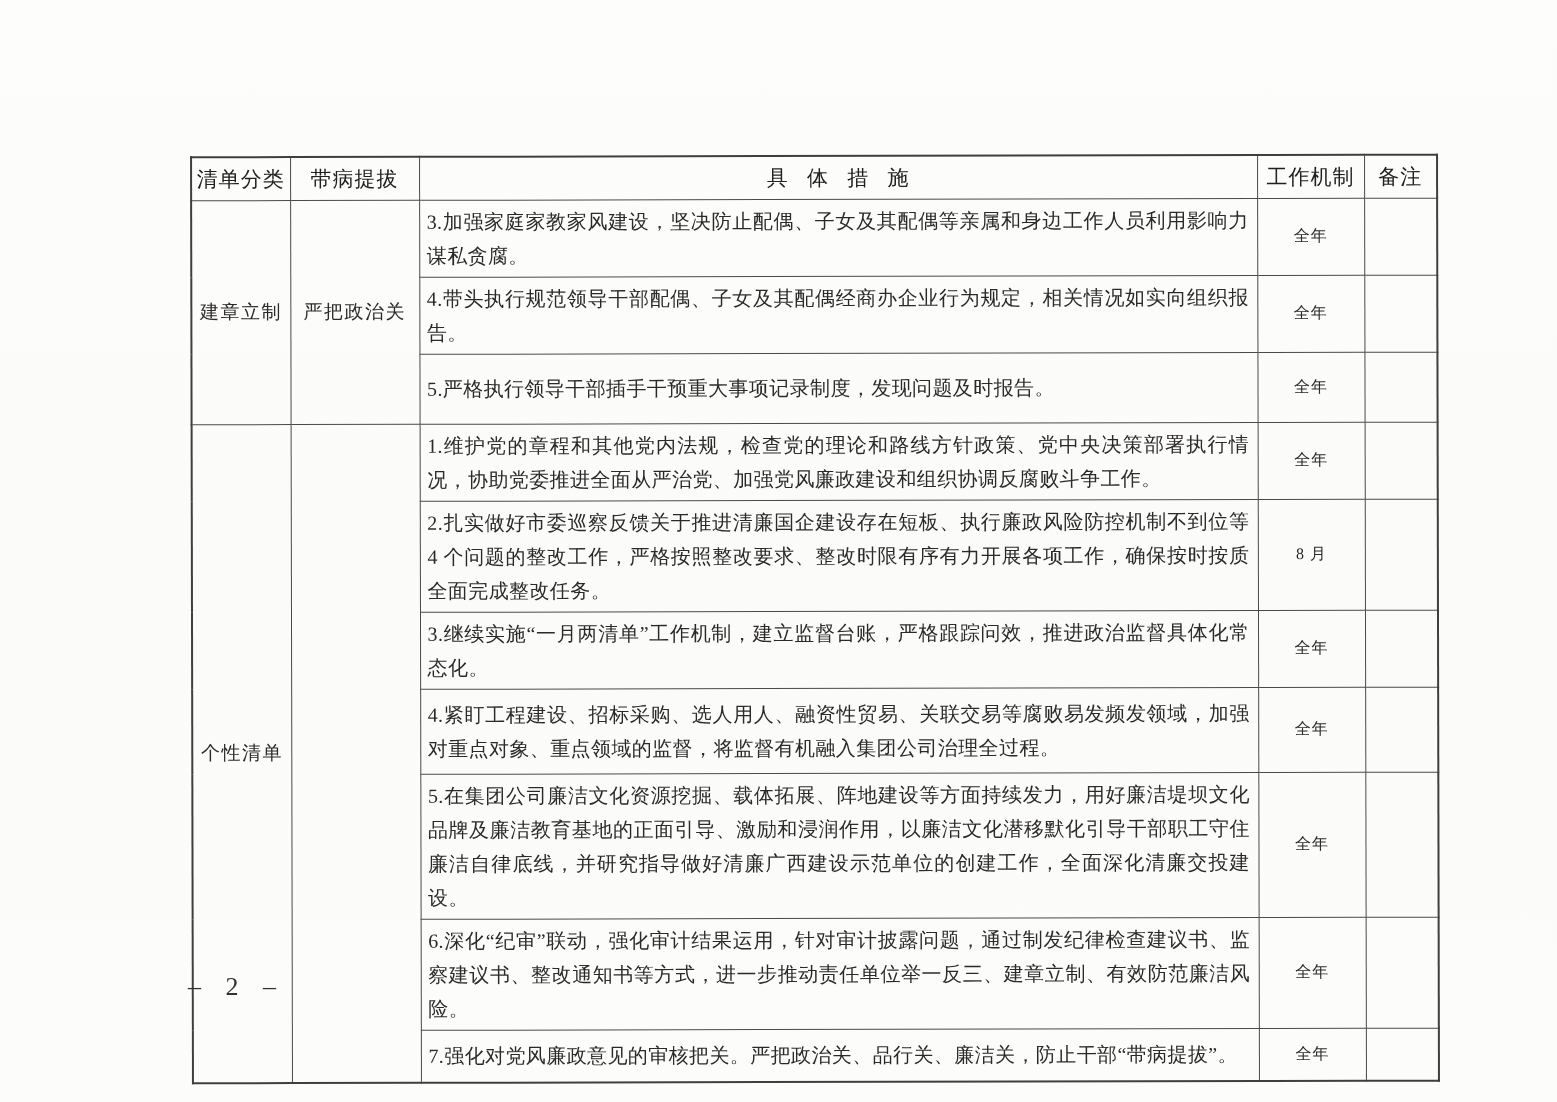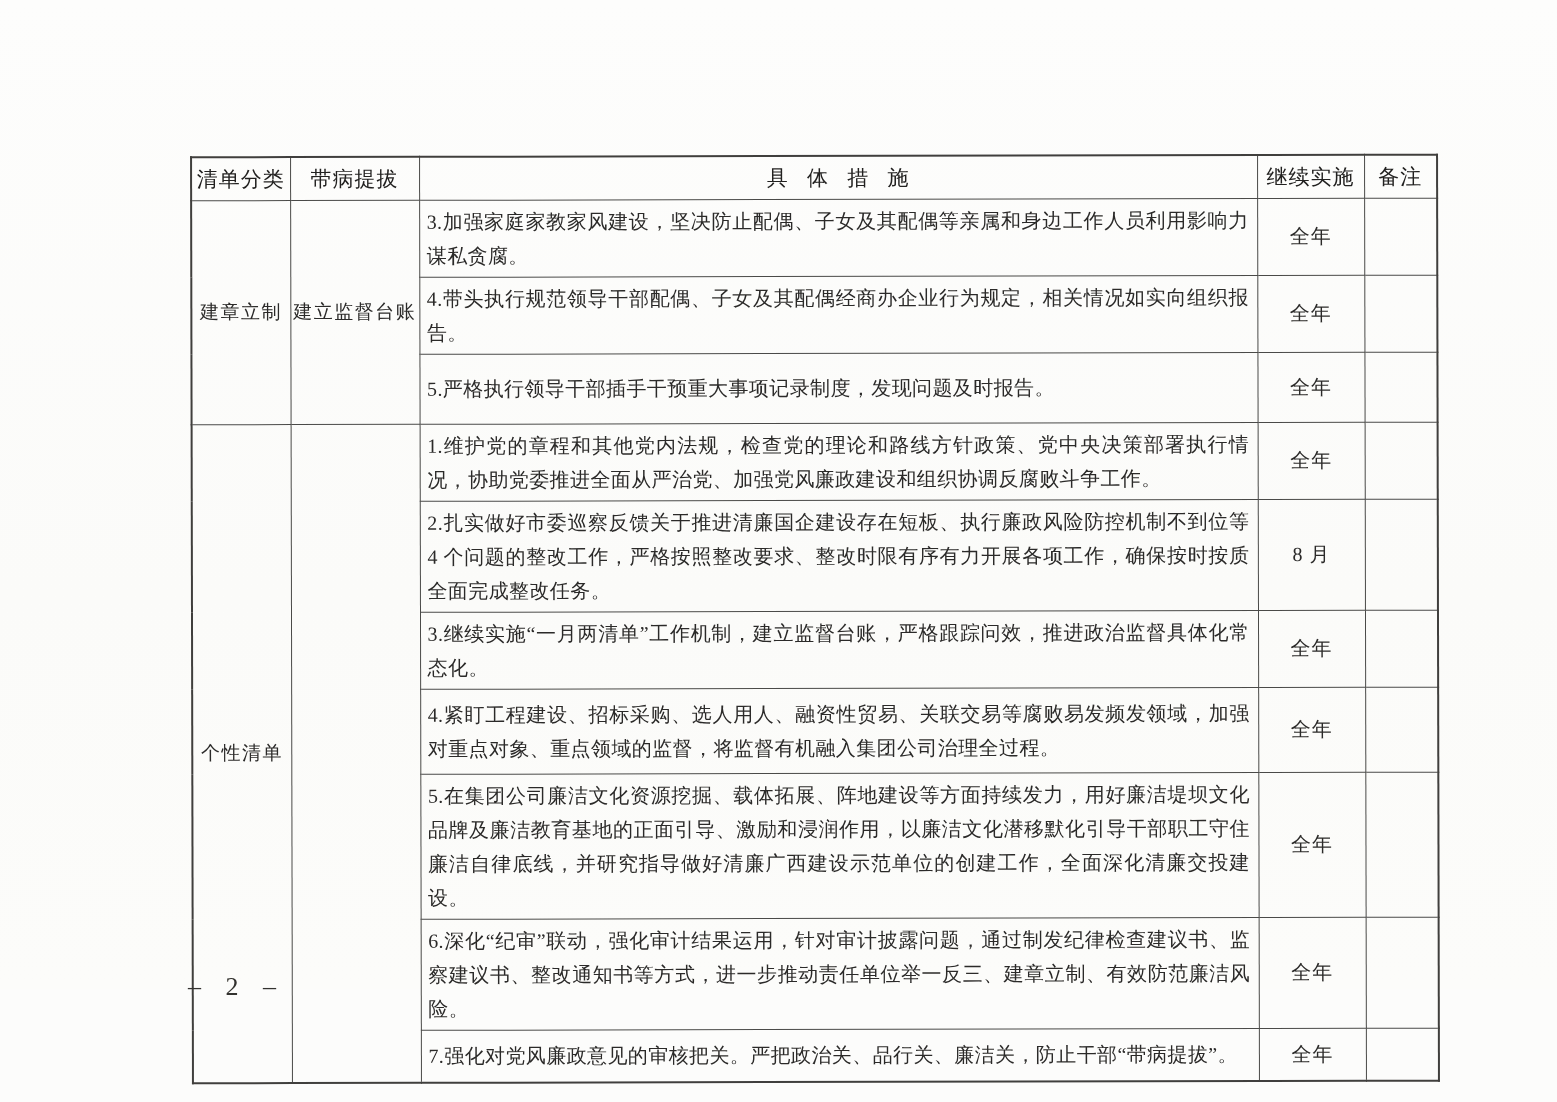--- a/index.html
+++ b/index.html
@@ -59,21 +59,21 @@
     font-size: 20px;
     line-height: 34px;
     letter-spacing: 0.4px;
     text-align: justify;
     text-align-last: left;
     padding: 4px 8px 4px 7px;
     color: #2b2a29;
   }
   td.deadline {
     text-align: center;
-    font-size: 20px;
+    font-size: 16px;
     letter-spacing: 1px;
     color: #2b2a29;
   }
   td.remark { background: transparent; }
   .page-number {
     position: absolute;
     left: 188px;
     top: 972px;
     font-size: 26px;
     letter-spacing: 9px;
@@ -91,28 +91,28 @@
         <col style="width:129px">
         <col style="width:838px">
         <col style="width:107px">
         <col style="width:73px">
       </colgroup>
       <thead>
         <tr style="height:43px">
           <th>清单分类</th>
           <th>带病提拔</th>
           <th class="spaced">具 体 措 施</th>
-          <th>继续实施</th>
+          <th>工作机制</th>
           <th>备注</th>
         </tr>
       </thead>
       <tbody>
         <tr style="height:45px">
           <td class="cat" rowspan="3">建章立制</td>
-          <td class="cat" rowspan="3">建立监督台账</td>
+          <td class="cat" rowspan="3">严把政治关</td>
           <td class="measure">3.加强家庭家教家风建设，坚决防止配偶、子女及其配偶等亲属和身边工作人员利用影响力谋私贪腐。</td>
           <td class="deadline">全年</td>
           <td class="remark"></td>
         </tr>
         <tr style="height:50px">
           <td class="measure">4.带头执行规范领导干部配偶、子女及其配偶经商办企业行为规定，相关情况如实向组织报告。</td>
           <td class="deadline">全年</td>
           <td class="remark"></td>
         </tr>
         <tr style="height:70px">

